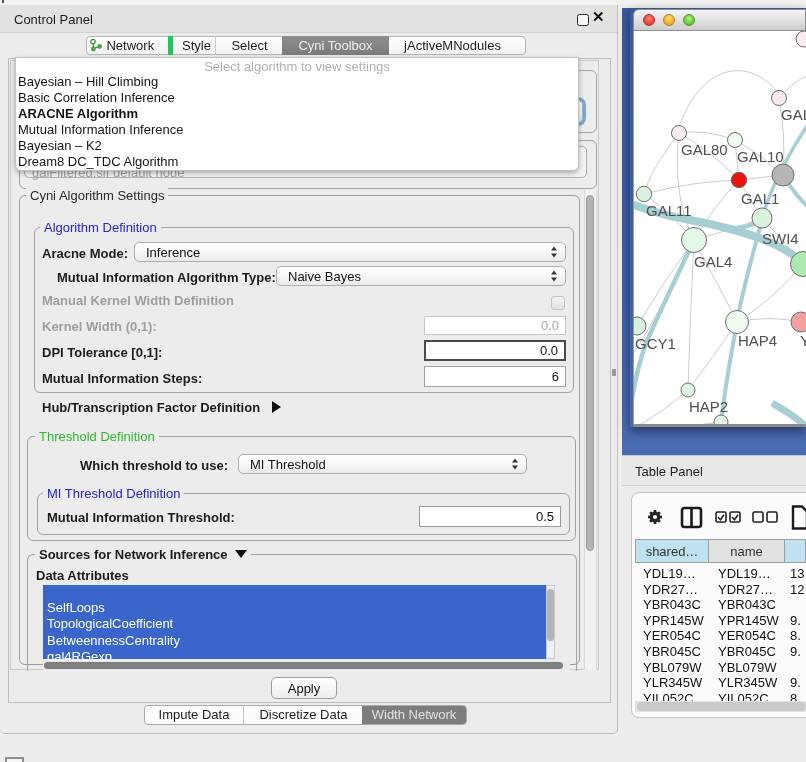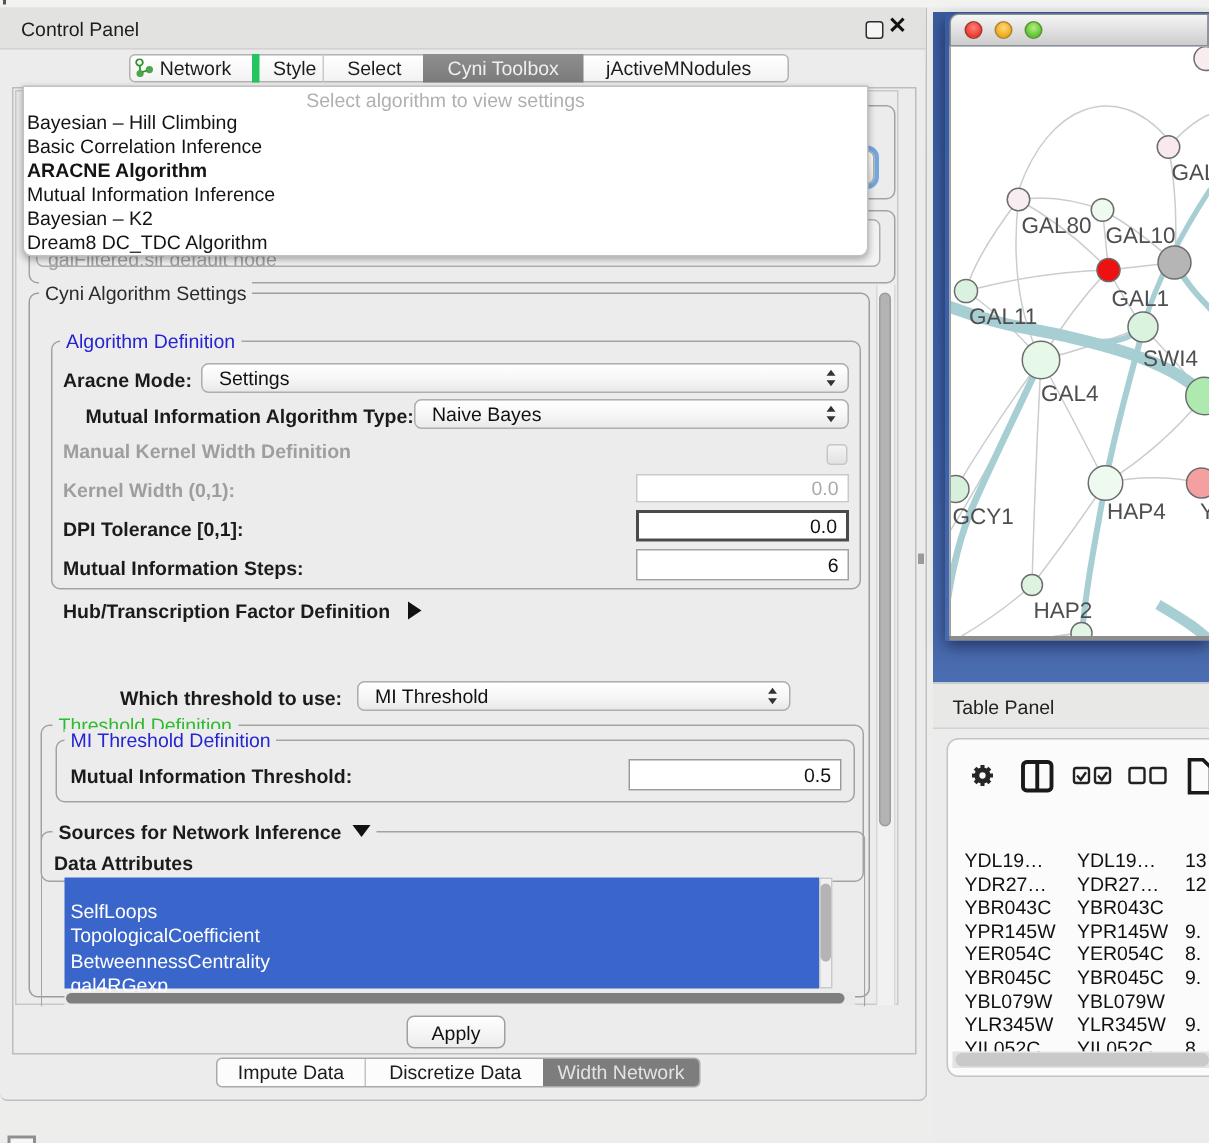--- a/index.html
+++ b/index.html
@@ -67,41 +67,41 @@
 
   <div class="grp" style="left:19px;top:195px;width:559px;height:468px;border-color:#9d9d9d;">
      <div class="t" style="left:6px;color:#2b2b2b;">Cyni Algorithm Settings</div>
   </div>
 
   <div class="grp" style="left:34px;top:227px;width:538px;height:164px;">
      <div class="t" style="left:5px;color:#2424d2;">Algorithm Definition</div>
   </div>
   <div class="b13 abs" style="left:42px;top:246px;">Aracne Mode:</div>
   <div class="combo" style="left:134px;top:242px;width:432px;height:20px;">
-      <span class="ct">Settings</span>
+      <span class="ct">Inference</span>
       <span class="arrows"></span>
     </div>
   <div class="b13 abs" style="left:42px;top:270px;padding-left:15px;">Mutual Information Algorithm Type:</div>
   <div class="combo" style="left:276px;top:266px;width:290px;height:20px;">
       <span class="ct">Naive Bayes</span>
       <span class="arrows"></span>
     </div>
   <div class="g13 abs" style="left:42px;top:293px;">Manual Kernel Width Definition</div>
   <div class="abs" style="left:551px;top:296px;width:12px;height:12px;border:1px solid #c6c6c6;border-radius:3px;background:linear-gradient(#f4f4f4,#e2e2e2);"></div>
   <div class="g13 abs" style="left:42px;top:319px;">Kernel Width (0,1):</div>
   <div class="tf" style="left:424px;top:316px;width:142px;height:19px;border:1px solid #c9c9c9;color:#a9a9a9;line-height:17px;">0.0</div>
   <div class="b13 abs" style="left:42px;top:345px;">DPI Tolerance [0,1]:</div>
   <div class="tf" style="left:424px;top:340px;width:142px;height:21px;border:2px solid #4a4a4a;line-height:17px;">0.0</div>
   <div class="b13 abs" style="left:42px;top:371px;">Mutual Information Steps:</div>
   <div class="tf" style="left:424px;top:366px;width:142px;height:21px;border:1px solid #a2a2a2;line-height:19px;">6</div>
 
   <div class="b13 abs" style="left:42px;top:400px;">Hub/Transcription Factor Definition</div>
   <div class="abs" style="left:272px;top:401px;width:0;height:0;border-top:6px solid transparent;border-bottom:6px solid transparent;border-left:9px solid #111;"></div>
 
-  <div class="grp" style="left:27px;top:436px;width:547px;height:103px;margin-top:47px;">
+  <div class="grp" style="left:27px;top:436px;width:547px;height:103px;">
      <div class="t" style="left:7px;color:#2fbb2f;">Threshold Definition</div>
   </div>
   <div class="b13 abs" style="left:80px;top:458px;">Which threshold to use:</div>
   <div class="combo" style="left:238px;top:454px;width:289px;height:20px;">
       <span class="ct">MI Threshold</span>
       <span class="arrows"></span>
     </div>
   <div class="grp" style="left:37px;top:493px;width:531px;height:40px;">
      <div class="t" style="left:5px;color:#2424d2;">MI Threshold Definition</div>
   </div>
@@ -259,20 +259,25 @@
     </g>
 
     <g fill="none" stroke="#222" stroke-width="1.6">
       <rect x="108" y="7" width="10" height="10" rx="1.5"></rect>
       <rect x="122" y="7" width="10" height="10" rx="1.5"></rect>
     </g>
 
     <path d="M148,1.5 l9,0 l5,5 l0,17 l-14,0 z" fill="none" stroke="#1a1a1a" stroke-width="2.4"></path>
   </svg>
 
+  <div class="abs" style="left:635px;top:539px;width:171px;height:24px;">
+    <div class="abs" style="left:0;top:0;width:74px;height:24px;background:#c0e1f0;border:1px solid #9e9e9e;box-sizing:border-box;font-size:13px;color:#333;text-align:center;line-height:23px;">shared…</div>
+    <div class="abs" style="left:74px;top:0;width:76px;height:24px;background:#e2e2e1;border:1px solid #9e9e9e;border-left:none;box-sizing:border-box;font-size:13px;color:#333;text-align:center;line-height:23px;">name</div>
+    <div class="abs" style="left:150px;top:0;width:21px;height:24px;background:#c0e1f0;border:1px solid #9e9e9e;border-left:none;box-sizing:border-box;"></div>
+  </div>
   <div class="abs" style="left:635px;top:566px;width:171px;height:135px;overflow:hidden;font-size:13px;color:#111;">
     <div style="position:relative;line-height:15.6px;">
       <div style="position:absolute;left:8px;">YDL19…<br>YDR27…<br>YBR043C<br>YPR145W<br>YER054C<br>YBR045C<br>YBL079W<br>YLR345W<br>YIL052C</div>
       <div style="position:absolute;left:83px;">YDL19…<br>YDR27…<br>YBR043C<br>YPR145W<br>YER054C<br>YBR045C<br>YBL079W<br>YLR345W<br>YIL052C</div>
       <div style="position:absolute;left:155px;">13<br>12<br>&nbsp;<br>9.<br>8.<br>9.<br>&nbsp;<br>9.<br>8.</div>
     </div>
   </div>
 
   <div class="abs" style="left:635px;top:701px;width:171px;height:11px;background:#e2e2e2;"></div>
   <div class="abs" style="left:637px;top:702px;width:169px;height:9px;background:#c9c9c9;border-radius:5px;"></div>

